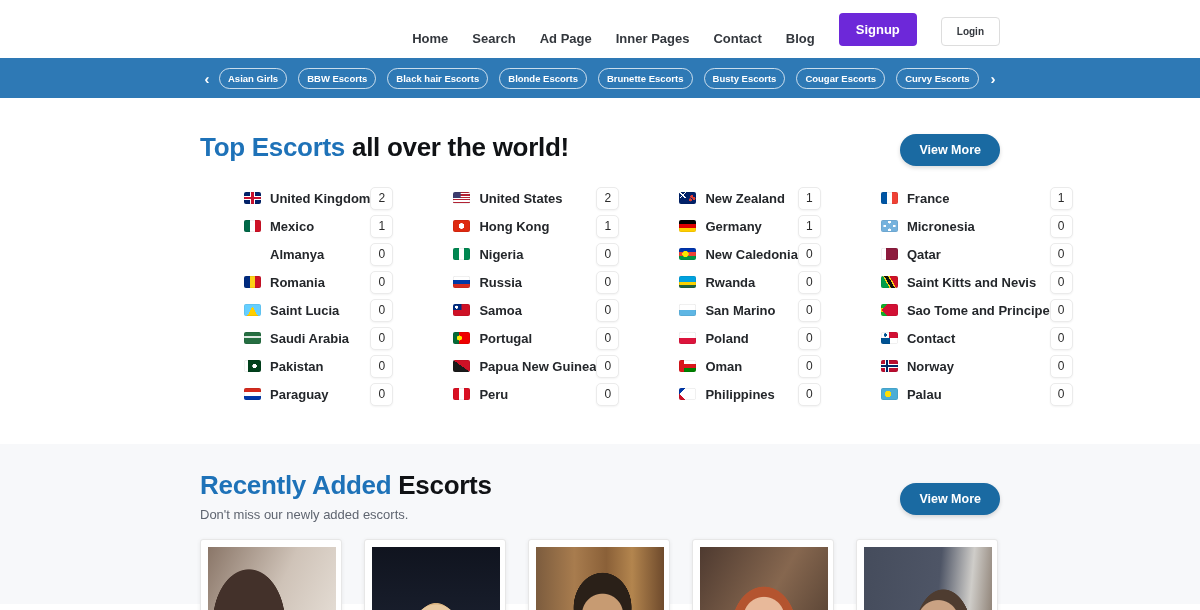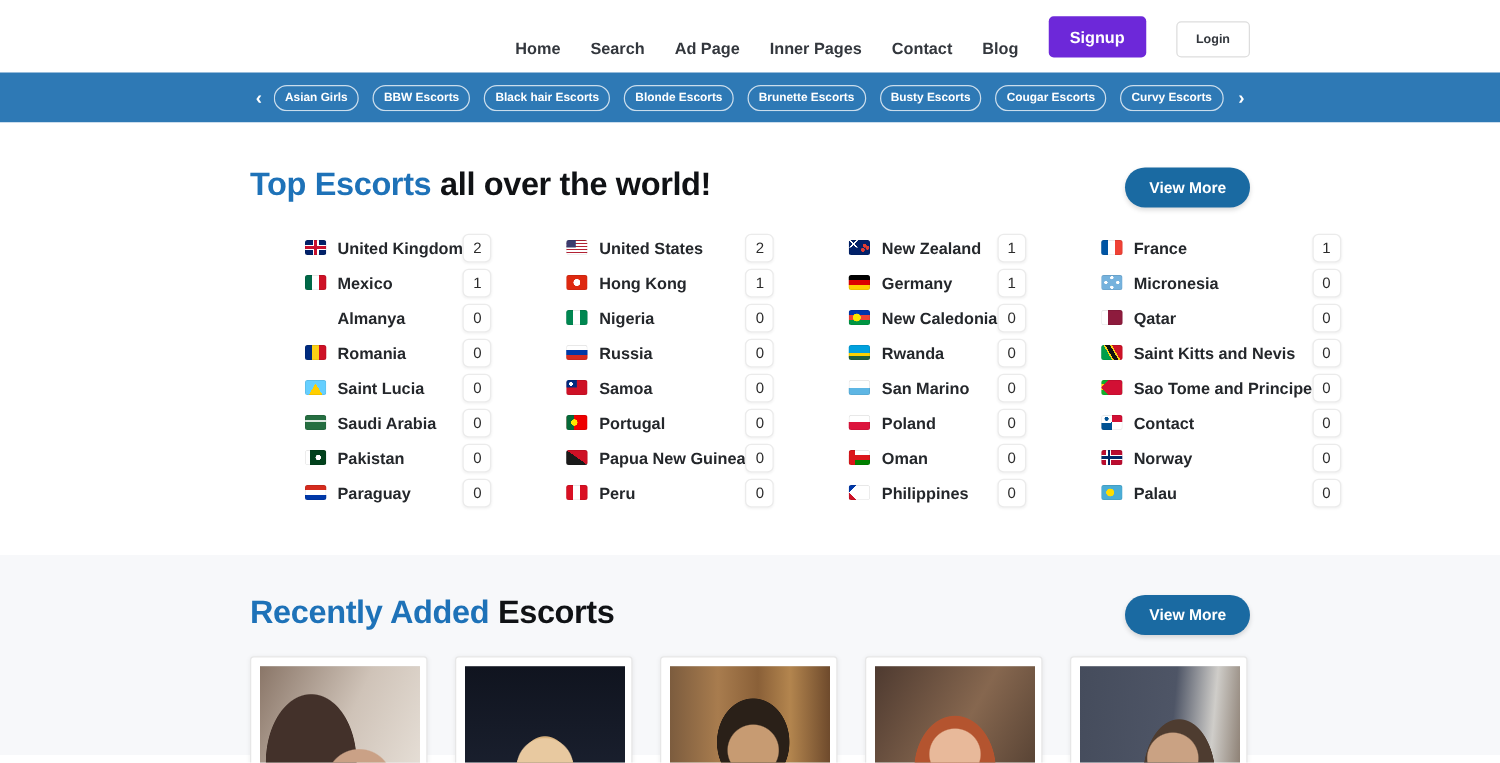--- a/index.html
+++ b/index.html
@@ -343,20 +343,21 @@
         </div>
       </div>
   </div>
 </div>
 
 <div class="section-recent">
   <div class="container">
     <div class="sec-head">
       <div>
         <div class="sec-title"><span class="accent">Recently Added</span><span class="rest">Escorts</span></div>
+        <div class="sec-sub">Don't miss our newly added escorts.</div>
       </div>
       <button class="btn-viewmore">View More</button>
     </div>
     <div class="cards" id="cards-row">
         <div class="card">
           <div class="photo p1" title="portrait of dark-haired woman on light background"></div>
         </div>
         <div class="card">
           <div class="photo p2" title="portrait of blonde woman on dark navy background"></div>
         </div>

